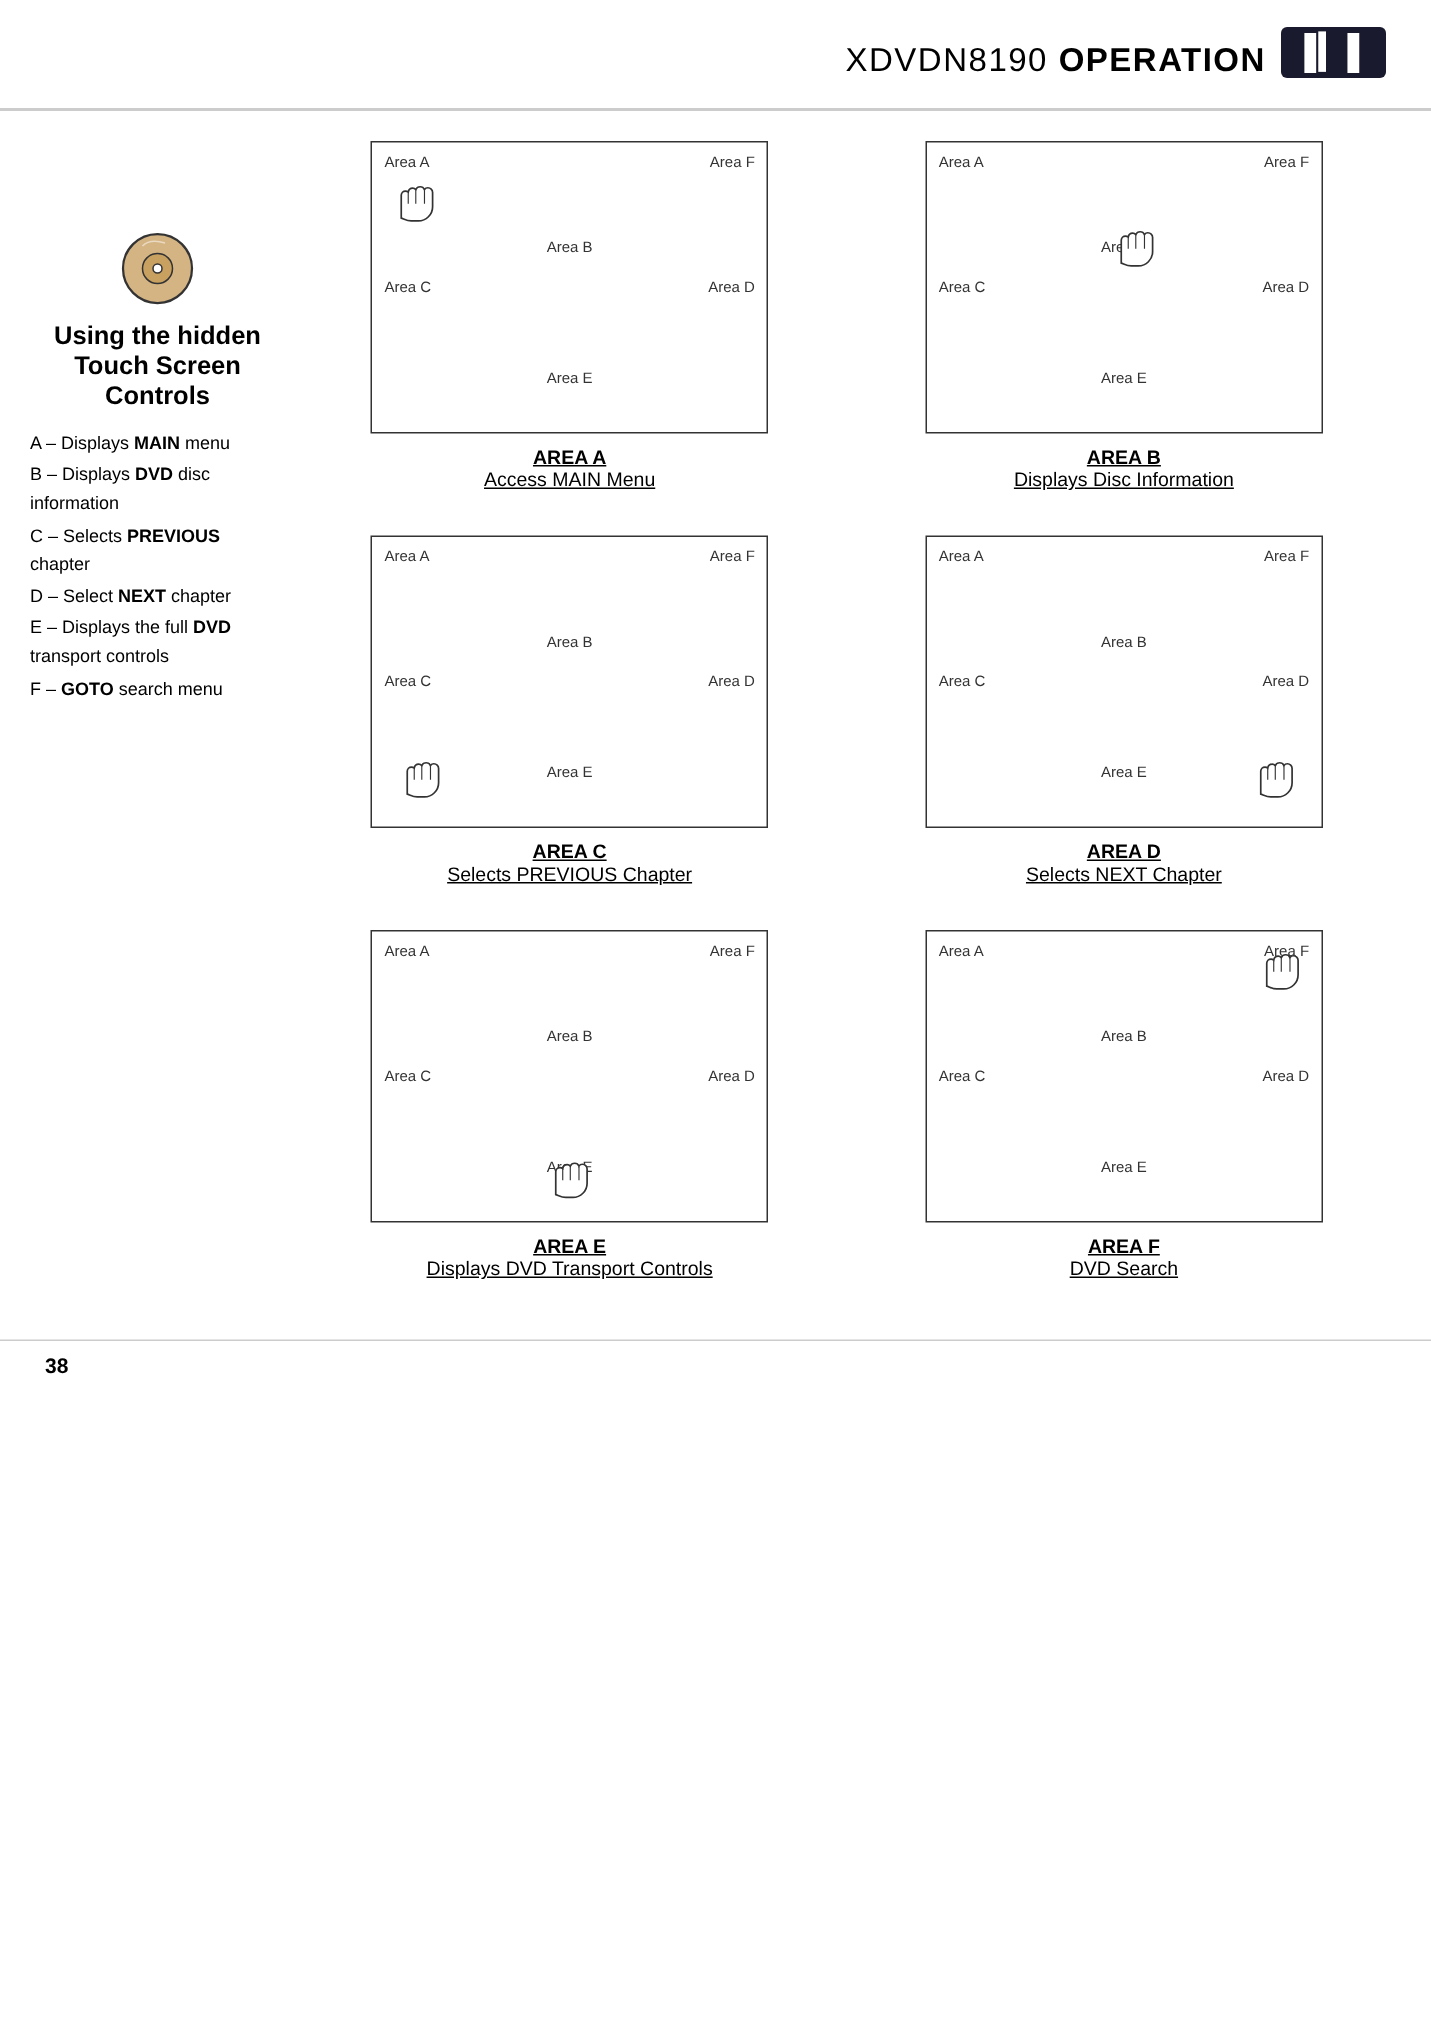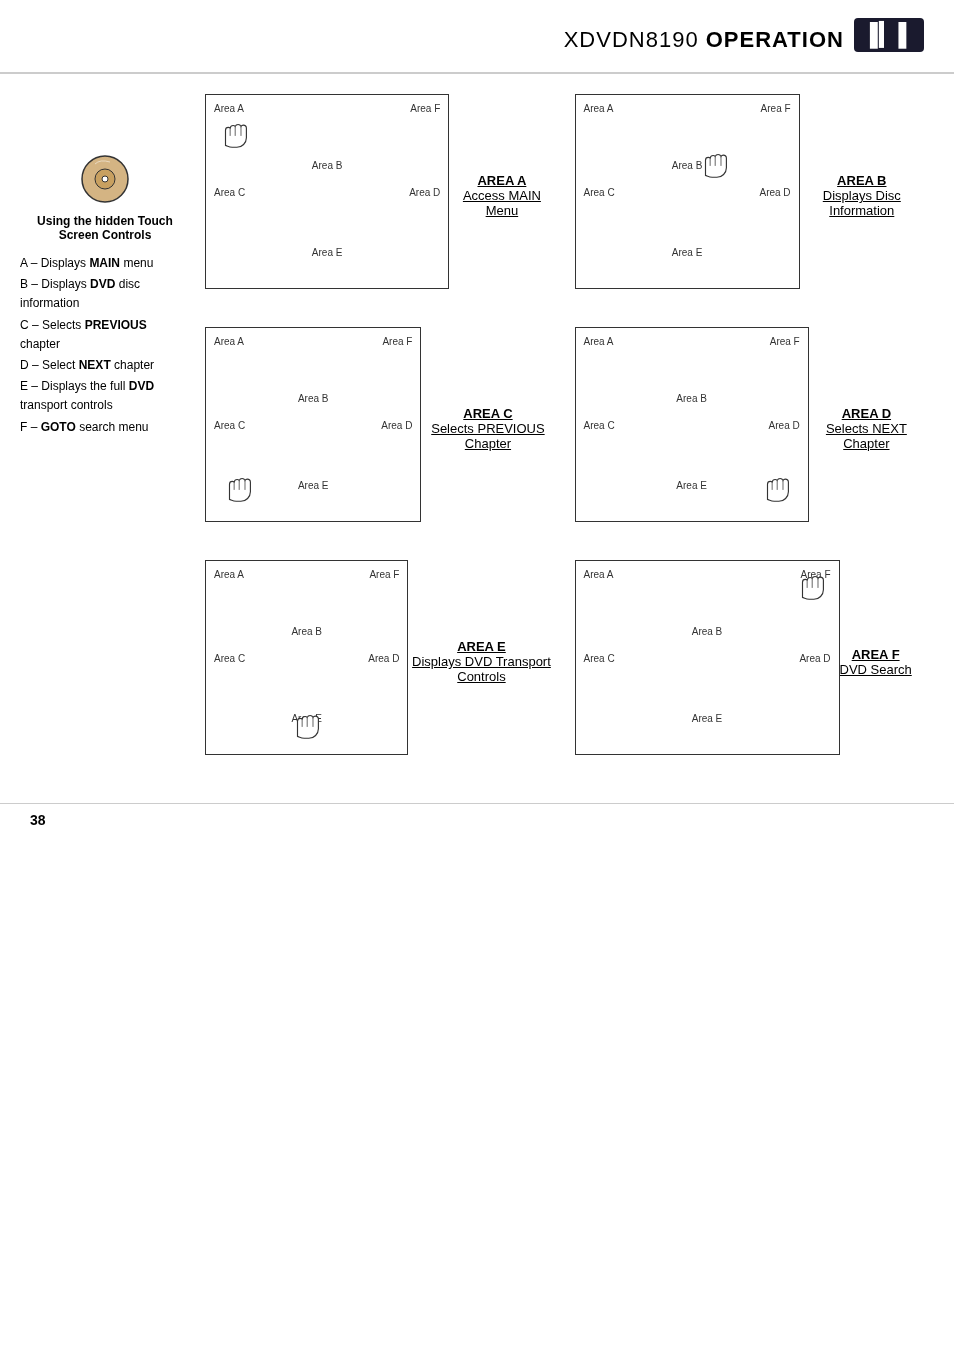--- a/index.html
+++ b/index.html
@@ -71,21 +71,21 @@
     .sidebar-icon {
       display: flex;
       justify-content: center;
       margin-bottom: 10px;
     }
     .cd-icon {
       width: 50px;
       height: 50px;
     }
     .sidebar-subtitle {
-      font-size: 12px;
+      font-size: 17px;
       font-weight: bold;
       text-align: center;
       margin-bottom: 12px;
     }
     .sidebar-list {
       list-style: none;
       font-size: 12px;
       line-height: 1.6;
       margin-bottom: 16px;
     }
@@ -113,20 +113,21 @@
 
     
     .diagrams-grid {
       display: grid;
       grid-template-columns: 1fr 1fr;
       gap: 30px 20px;
     }
 
     .diagram-item {
       display: flex;
+      flex-direction: column;
       align-items: center;
     }
 
     
     .touch-box {
       width: 265px;
       height: 195px;
       border: 1.5px solid #333;
       position: relative;
       background: #fff;

